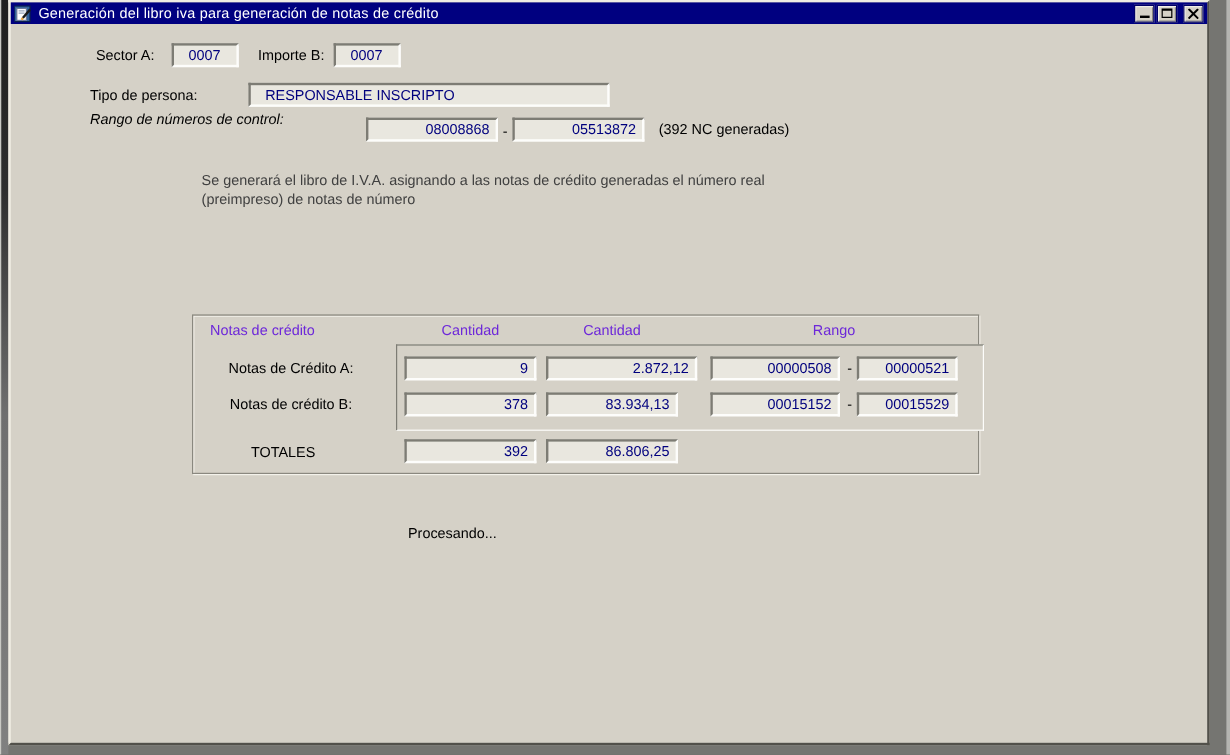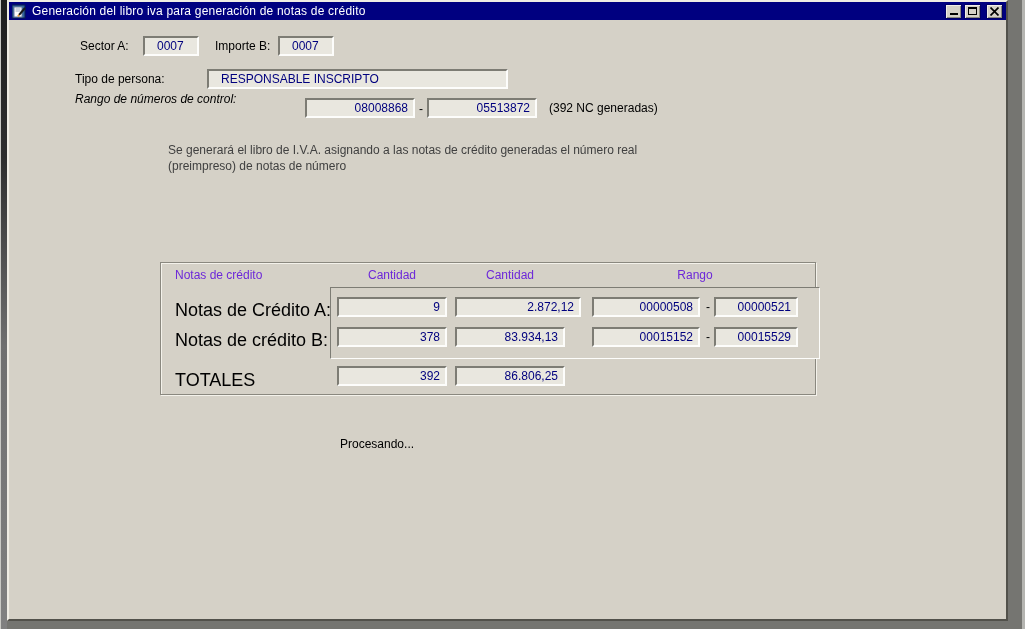--- a/index.html
+++ b/index.html
@@ -67,21 +67,21 @@
     border:1px solid #8a887f;
     box-shadow: inset 1px 1px 0 #f4f2eb, 1px 1px 0 #f4f2eb;
   }
   .sunken-panel {
     position:absolute; left:321px; top:267px; width:490px; height:72px;
     border:1px solid; border-color:#7d7c74 #fdfdfb #fdfdfb #7d7c74;
     background:#d5d1c7;
   }
   .hdr { position:absolute; top:248px; font-size:12px; color:#6d28d9; white-space:nowrap; }
   .hdr.center { text-align:center; }
-  .rowlbl { position:absolute; left:166px; width:135px; text-align:left; white-space:nowrap; font-size:18px; }
+  .rowlbl { position:absolute; left:166px; width:135px; text-align:center; white-space:nowrap; font-size:12px; }
 
   .status { position:absolute; left:331px; top:417px; font-size:12px; color:#000; white-space:nowrap; }
 </style>
 </head>
 <body>
 
 <div class="desktop">
   <div class="left-strip"></div>
 
   <div class="window">

